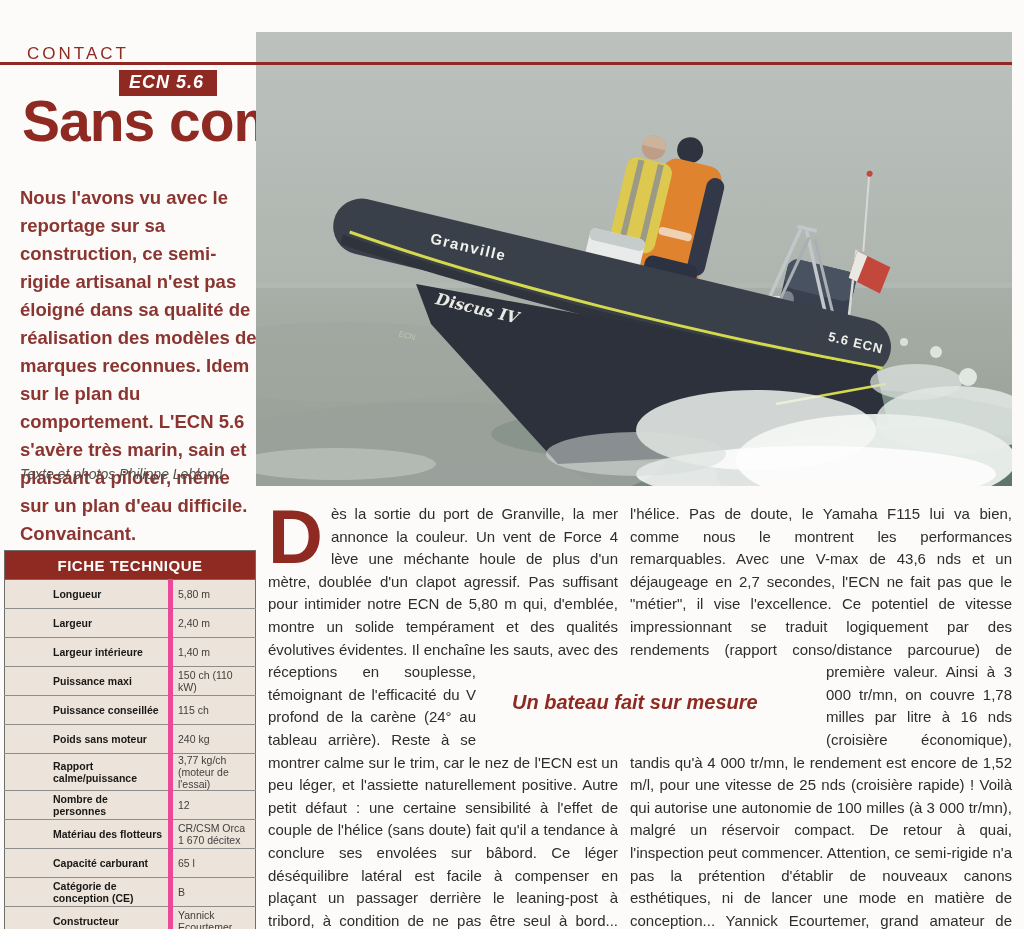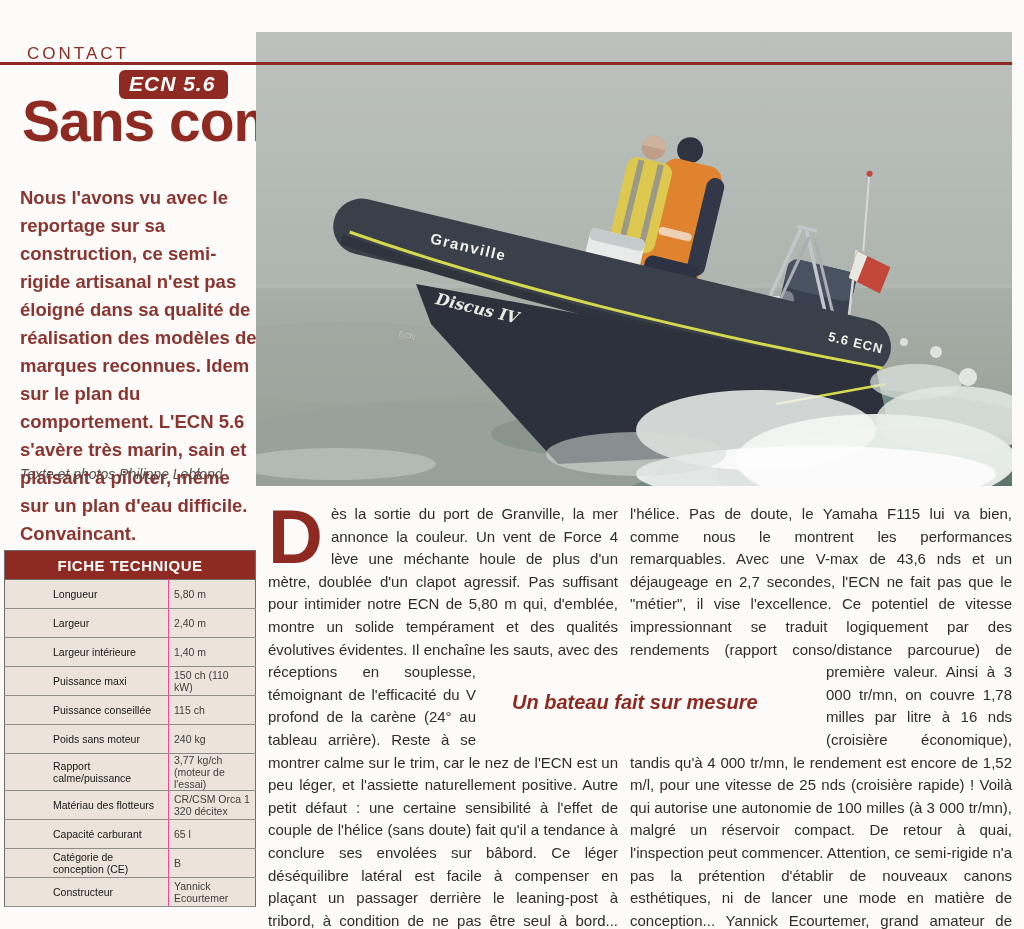--- a/index.html
+++ b/index.html
@@ -3,37 +3,37 @@
 <meta charset="utf-8">
 <style>
   html,body{margin:0;padding:0;background:#e8e8e6;}
   .page{position:relative;width:1024px;height:929px;background:#fcfbf9;overflow:hidden;
         font-family:"Liberation Sans",sans-serif;}
   
   .kicker{position:absolute;left:27px;top:44px;font-size:17px;font-weight:normal;
           letter-spacing:3px;color:#8e2a21;}
   .rule{position:absolute;left:0;top:62px;width:1012px;height:3px;background:#8e2a21;z-index:5;}
   .badge{position:absolute;left:119px;top:70px;background:#8e2a21;color:#fff;
-         font-size:21px;font-weight:bold;font-style:italic;padding:2px 13px 3px 10px;
-         z-index:6;letter-spacing:1px;border-radius:6px;}
+         font-size:18px;font-weight:bold;font-style:italic;padding:2px 13px 3px 10px;
+         z-index:6;letter-spacing:1px;}
   .title{position:absolute;left:22px;top:88px;font-size:57px;font-weight:800;
          color:#8e2a21;letter-spacing:-1px;}
   .standfirst{position:absolute;left:20px;top:184px;width:242px;font-size:18.5px;
          line-height:28px;font-weight:bold;color:#8b3531;}
   .byline{position:absolute;left:20px;top:466px;font-size:14px;font-style:italic;color:#55524e;}
   
   .photo{position:absolute;left:256px;top:32px;width:756px;height:454px;background:#b2b8b3;}
   .photo svg{display:block;}
   
   .spec{position:absolute;left:4px;top:510px;width:252px;margin-top:40px;}
   .spec-head{background:#8e2a21;color:#fff;font-weight:bold;font-size:15px;text-align:center;
              letter-spacing:.5px;padding:6px 0 5px;border:1px solid #6d6d6b;border-bottom:none;}
   .spec table{width:100%;border-collapse:collapse;background:#ece3da;border:1px solid #6d6d6b;}
   .spec td{height:28px;font-size:10.5px;padding:0 5px;border-bottom:1px solid #8d8d8b;vertical-align:middle;}
-  .spec td.spec-label{font-weight:normal;color:#181816;width:110px;border-right:1px solid #ec4899;padding-left:48px;}
+  .spec td.spec-label{font-weight:bold;color:#181816;width:110px;border-right:5px solid #ec4899;padding-left:48px;}
   .spec td.spec-value{color:#403e3b;}
   
   .col{position:absolute;top:503px;font-size:15px;line-height:22.6px;text-align:justify;
        color:#2e2d2b;}
   .col1{left:268px;width:350px;height:410px;}
   .col2{left:630px;width:382px;height:424px;}
   .dropcap{float:left;font-size:76px;line-height:60px;font-weight:bold;color:#8e2a21;
            margin:4px 8px 0 0;}
   .push-r{float:right;width:0;height:180px;}
   .carve-r{float:right;clear:right;width:142px;height:46px;}
@@ -176,22 +176,26 @@
           </tr>
           <tr>
             <td class="spec-label">Poids sans moteur</td>
             <td class="spec-value">240 kg</td>
           </tr>
           <tr>
             <td class="spec-label">Rapport calme/puissance</td>
             <td class="spec-value">3,77 kg/ch (moteur de l'essai)</td>
           </tr>
           <tr>
+            <td class="spec-label">Nombre de personnes</td>
+            <td class="spec-value">12</td>
+          </tr>
+          <tr>
             <td class="spec-label">Matériau des flotteurs</td>
-            <td class="spec-value">CR/CSM Orca 1 320 décitex</td>
+            <td class="spec-value">CR/CSM Orca 1 670 décitex</td>
           </tr>
           <tr>
             <td class="spec-label">Capacité carburant</td>
             <td class="spec-value">65 l</td>
           </tr>
           <tr>
             <td class="spec-label">Catégorie de conception (CE)</td>
             <td class="spec-value">B</td>
           </tr>
           <tr>

